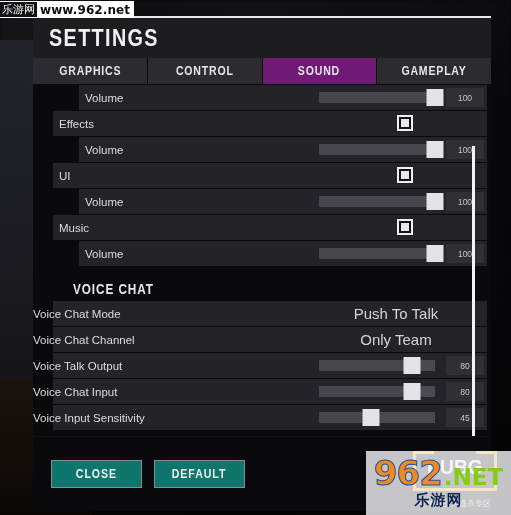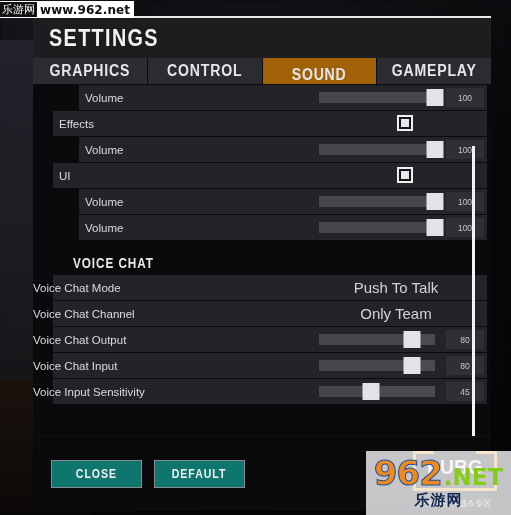--- a/index.html
+++ b/index.html
@@ -90,26 +90,26 @@
     font-family: "Liberation Sans Narrow", "Liberation Sans", sans-serif;
   }
 
   
   .tabs { display: flex; height: 26px; gap: 1px; background:#0b0b0d; }
   .tab {
     flex: 1;
     background: #2c2c30;
     color: #e6e6ea;
     display: flex; align-items: center; justify-content: center;
-    font-size: 16px; font-weight: bold; letter-spacing: .9px;
+    font-size: 12px; font-weight: bold; letter-spacing: .9px;
     transform-origin: center;
     cursor: pointer;
   }
   .tab span { transform: scaleX(.88); display:block; }
-  .tab.active { background: #a16207; align-items: flex-end; }
+  .tab.active { background: #701a75; }
 
   
   .body-wrap {
     position: relative;
     height: 352px;
     background: #0a0a0c;
     overflow: hidden;
     padding-top: 1px;
   }
   .rows { position: relative; }
@@ -385,20 +385,27 @@
           </div>
           <div class="row child">
             <div class="bar"></div>
             <div class="label">Volume</div>
             <div class="slider">
               <div class="fill" style="width: 100%;"></div>
               <div class="knob" style="left: 100%;"></div>
             </div>
             <div class="valuebox">100</div>
           </div>
+          <div class="row parent">
+            <div class="bar"></div>
+            <div class="label">Music</div>
+            <div class="checkbox">
+              <i></i>
+            </div>
+          </div>
           <div class="row child">
             <div class="bar"></div>
             <div class="label">Volume</div>
             <div class="slider">
               <div class="fill" style="width: 100%;"></div>
               <div class="knob" style="left: 100%;"></div>
             </div>
             <div class="valuebox">100</div>
           </div>
           <div class="section">
@@ -409,21 +416,21 @@
             <div class="label">Voice Chat Mode</div>
             <div class="value-text">Push To Talk</div>
           </div>
           <div class="row plain">
             <div class="bar"></div>
             <div class="label">Voice Chat Channel</div>
             <div class="value-text">Only Team</div>
           </div>
           <div class="row plain">
             <div class="bar"></div>
-            <div class="label">Voice Chat Output</div>
+            <div class="label">Voice Talk Output</div>
             <div class="slider">
               <div class="fill" style="width: 80%;"></div>
               <div class="knob" style="left: 80%;"></div>
             </div>
             <div class="valuebox">80</div>
           </div>
           <div class="row plain">
             <div class="bar"></div>
             <div class="label">Voice Chat Input</div>
             <div class="slider">

